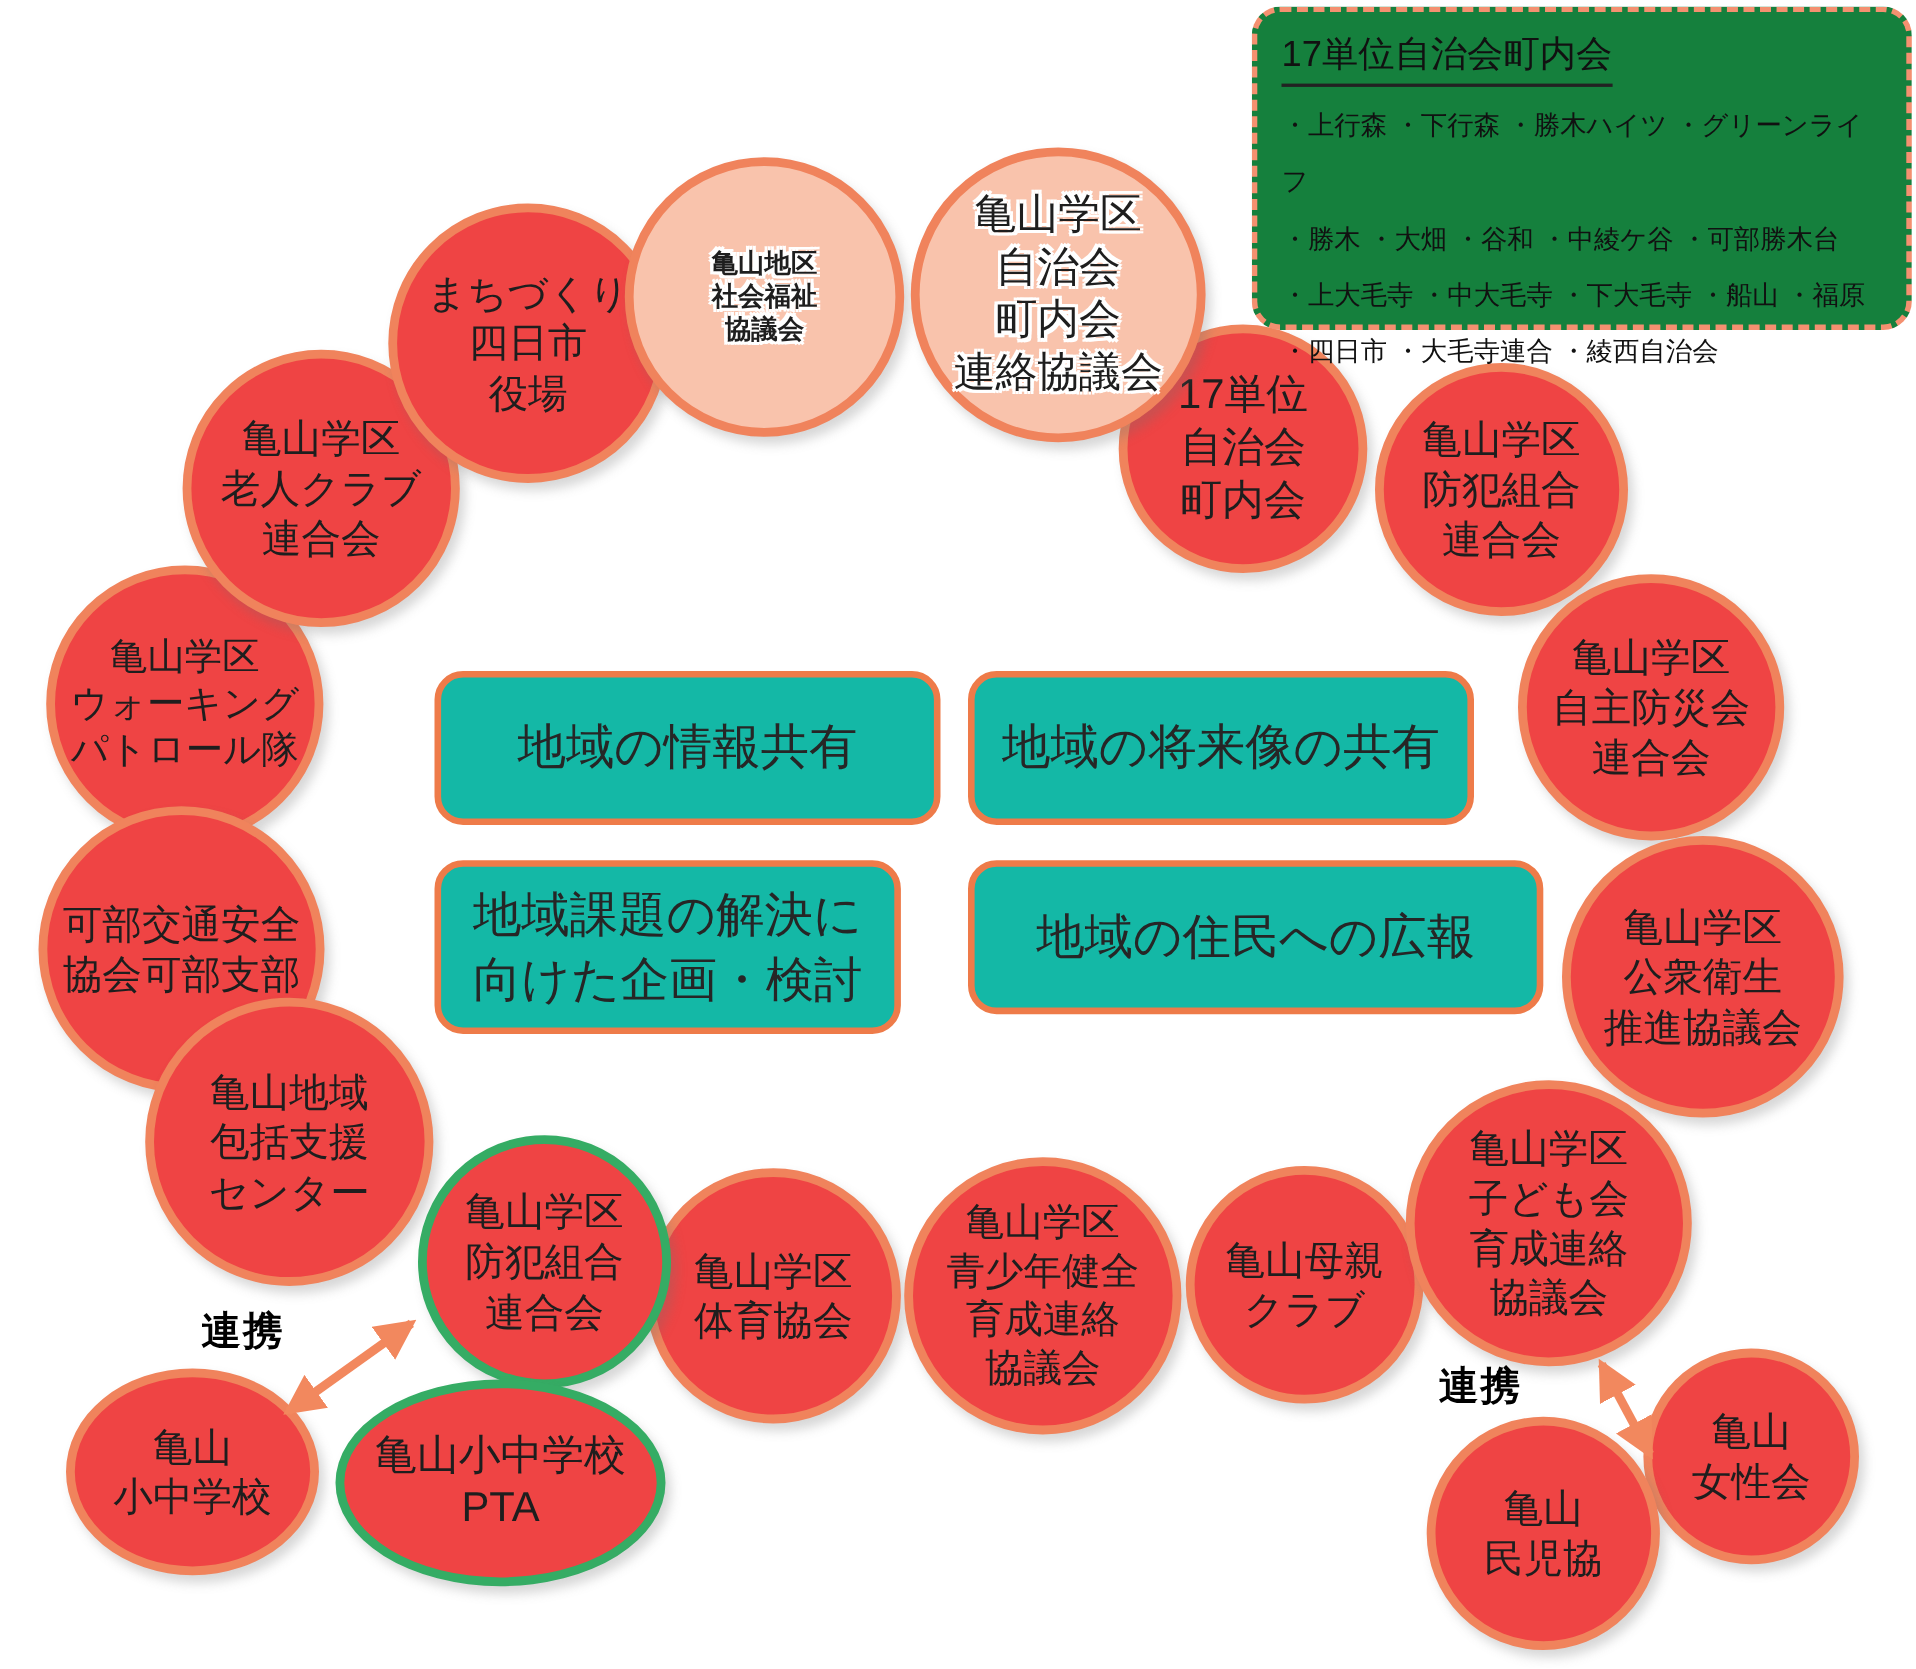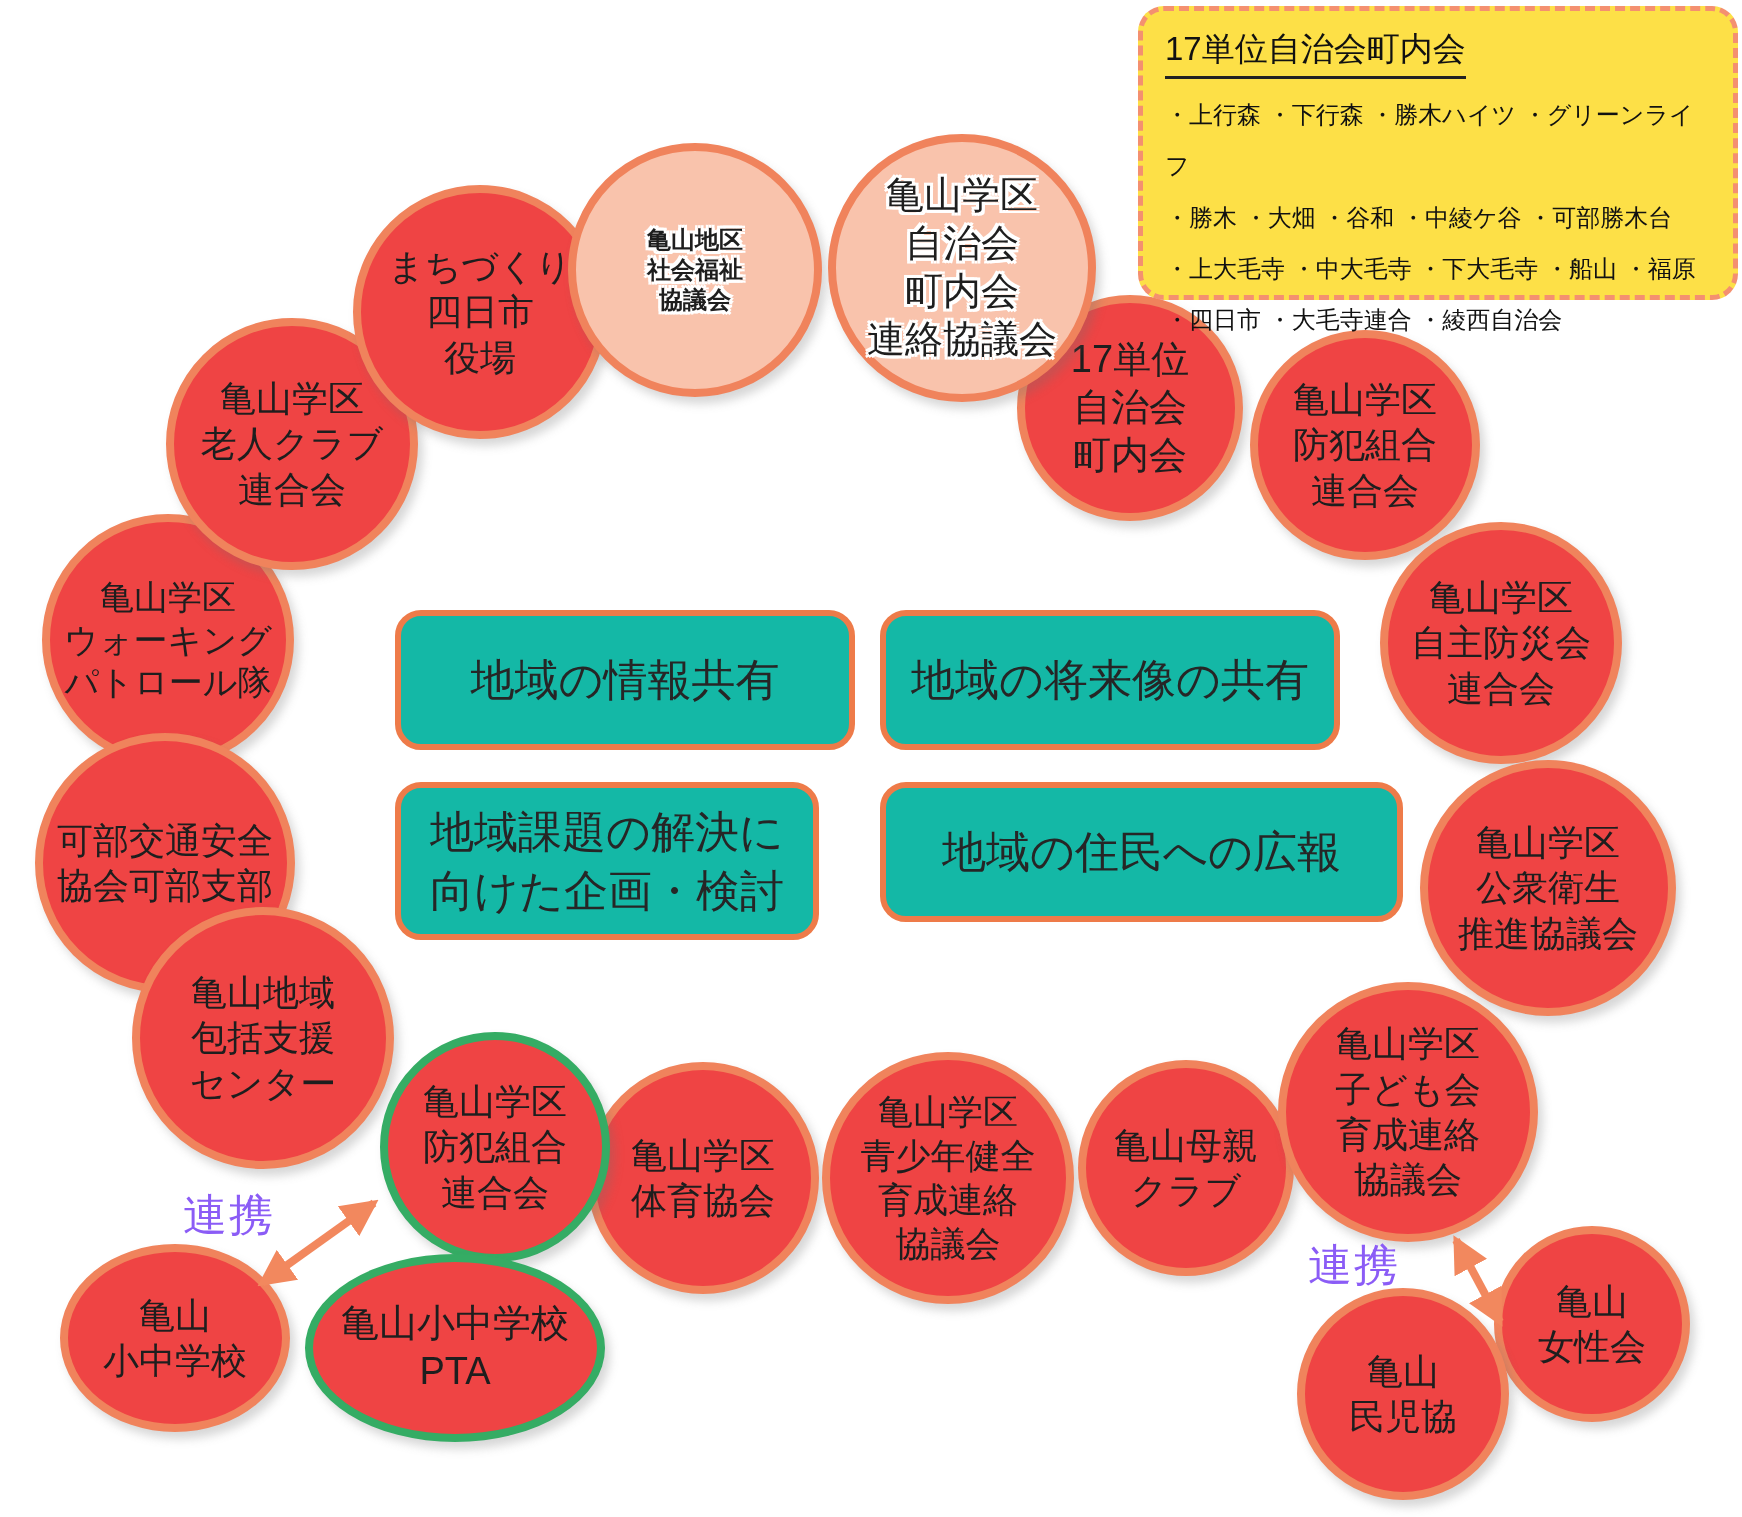--- a/index.html
+++ b/index.html
@@ -24,30 +24,30 @@
 
   .cbox{
     position:absolute;background:#14b8a6;border:6px solid #EE7B49;border-radius:26px;
     box-sizing:border-box;display:flex;align-items:center;justify-content:center;
     text-align:center;white-space:pre-line;font-size:44px;line-height:1.35;color:#262626;
   }
 
   .legend{
     position:absolute;left:1138px;top:6px;width:600px;height:294px;
     border:5px dashed #F49070;border-radius:26px;box-sizing:border-box;
-    padding:16px 22px 10px 22px;background:#fde047;
+    padding:16px 22px 10px 22px;background:#15803d;
   }
   .legend-title{
     font-size:33px;color:#111;display:inline-block;
     border-bottom:3px solid #222;padding-bottom:4px;margin-bottom:10px;
   }
   .legend-lines{font-size:24px;line-height:2.14;white-space:pre-line;color:#111;}
 
   .renkei{
-    position:absolute;font-size:44px;font-weight:normal;color:#8b5cf6;letter-spacing:2px;
+    position:absolute;font-size:36px;font-weight:bold;color:#000000;letter-spacing:2px;
   }
   #arrow-layer{position:absolute;left:0;top:0;pointer-events:none;}
 </style>
 </head>
 <body>
 
 <div id="canvas">
 
   <div class="circle" style="left:42px;top:514px;width:252px;height:252px;font-size:34px;">亀山学区
 ウォーキング

